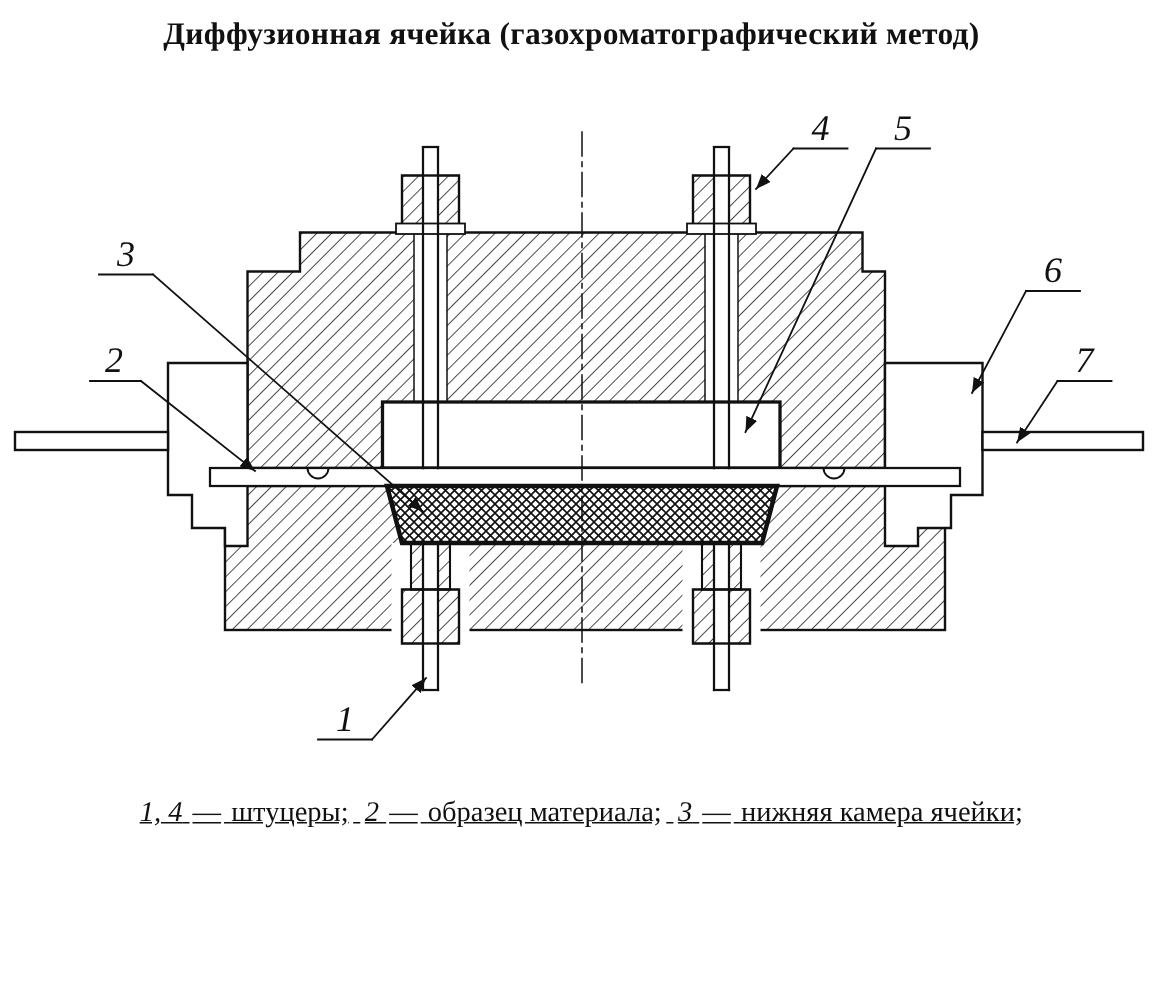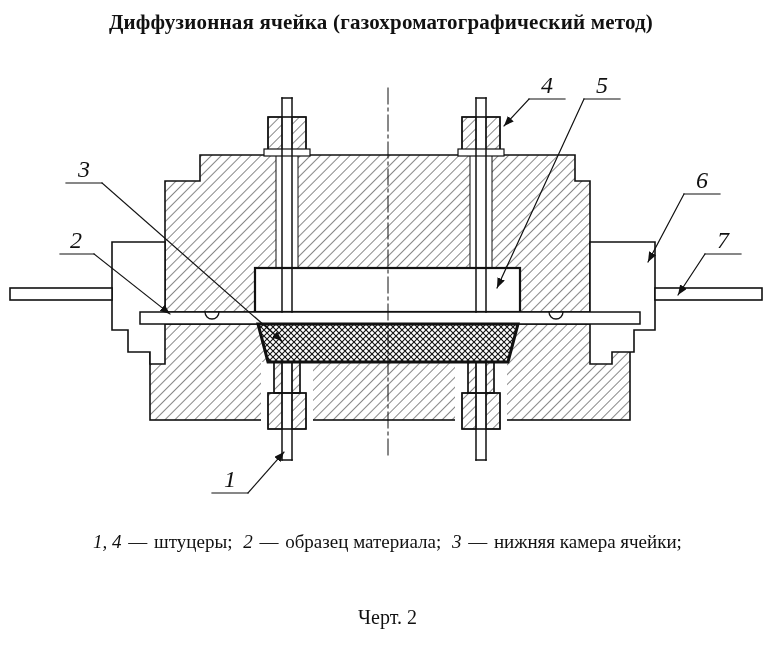--- a/index.html
+++ b/index.html
@@ -2,21 +2,21 @@
 <html><head>
 <meta charset="utf-8">
 <style>
   html,body{margin:0;padding:0;background:#fff;}
   .page{position:relative;width:775px;height:655px;background:#ffffff;
         font-family:"Liberation Serif",serif;color:#111;overflow:hidden;}
   svg.drawing{position:absolute;top:0;left:0;}
   .title{position:absolute;top:10px;left:0;width:762px;text-align:center;
          font-size:21px;font-weight:bold;letter-spacing:.2px;}
   .legend{position:absolute;top:529px;left:0;width:775px;text-align:center;
-          font-size:19px;line-height:25px;}
+          font-size:19px;line-height:25px;text-decoration:underline;}
   .legend .num{font-style:italic;}
   .legend .sep{padding:0 2px;}
   .legend-item{padding:0 3px;white-space:nowrap;}
   .fig-label{position:absolute;top:606px;left:0;width:775px;text-align:center;font-size:20px;}
 </style>
 </head>
 <body>
 
 <div class="page">
 
@@ -148,15 +148,14 @@
   </svg>
 
   <div class="legend">
     <div class="legend-line">
       <span class="legend-item"><span class="num">1, 4</span> <span class="sep">—</span> <span>штуцеры;</span></span>
       <span class="legend-item"><span class="num">2</span> <span class="sep">—</span> <span>образец материала;</span></span>
       <span class="legend-item"><span class="num">3</span> <span class="sep">—</span> <span>нижняя камера ячейки;</span></span>
     </div>
   </div>
 
-  <div class="fig-label">Черт. 2</div>
 
 </div>
 
 </body></html>

